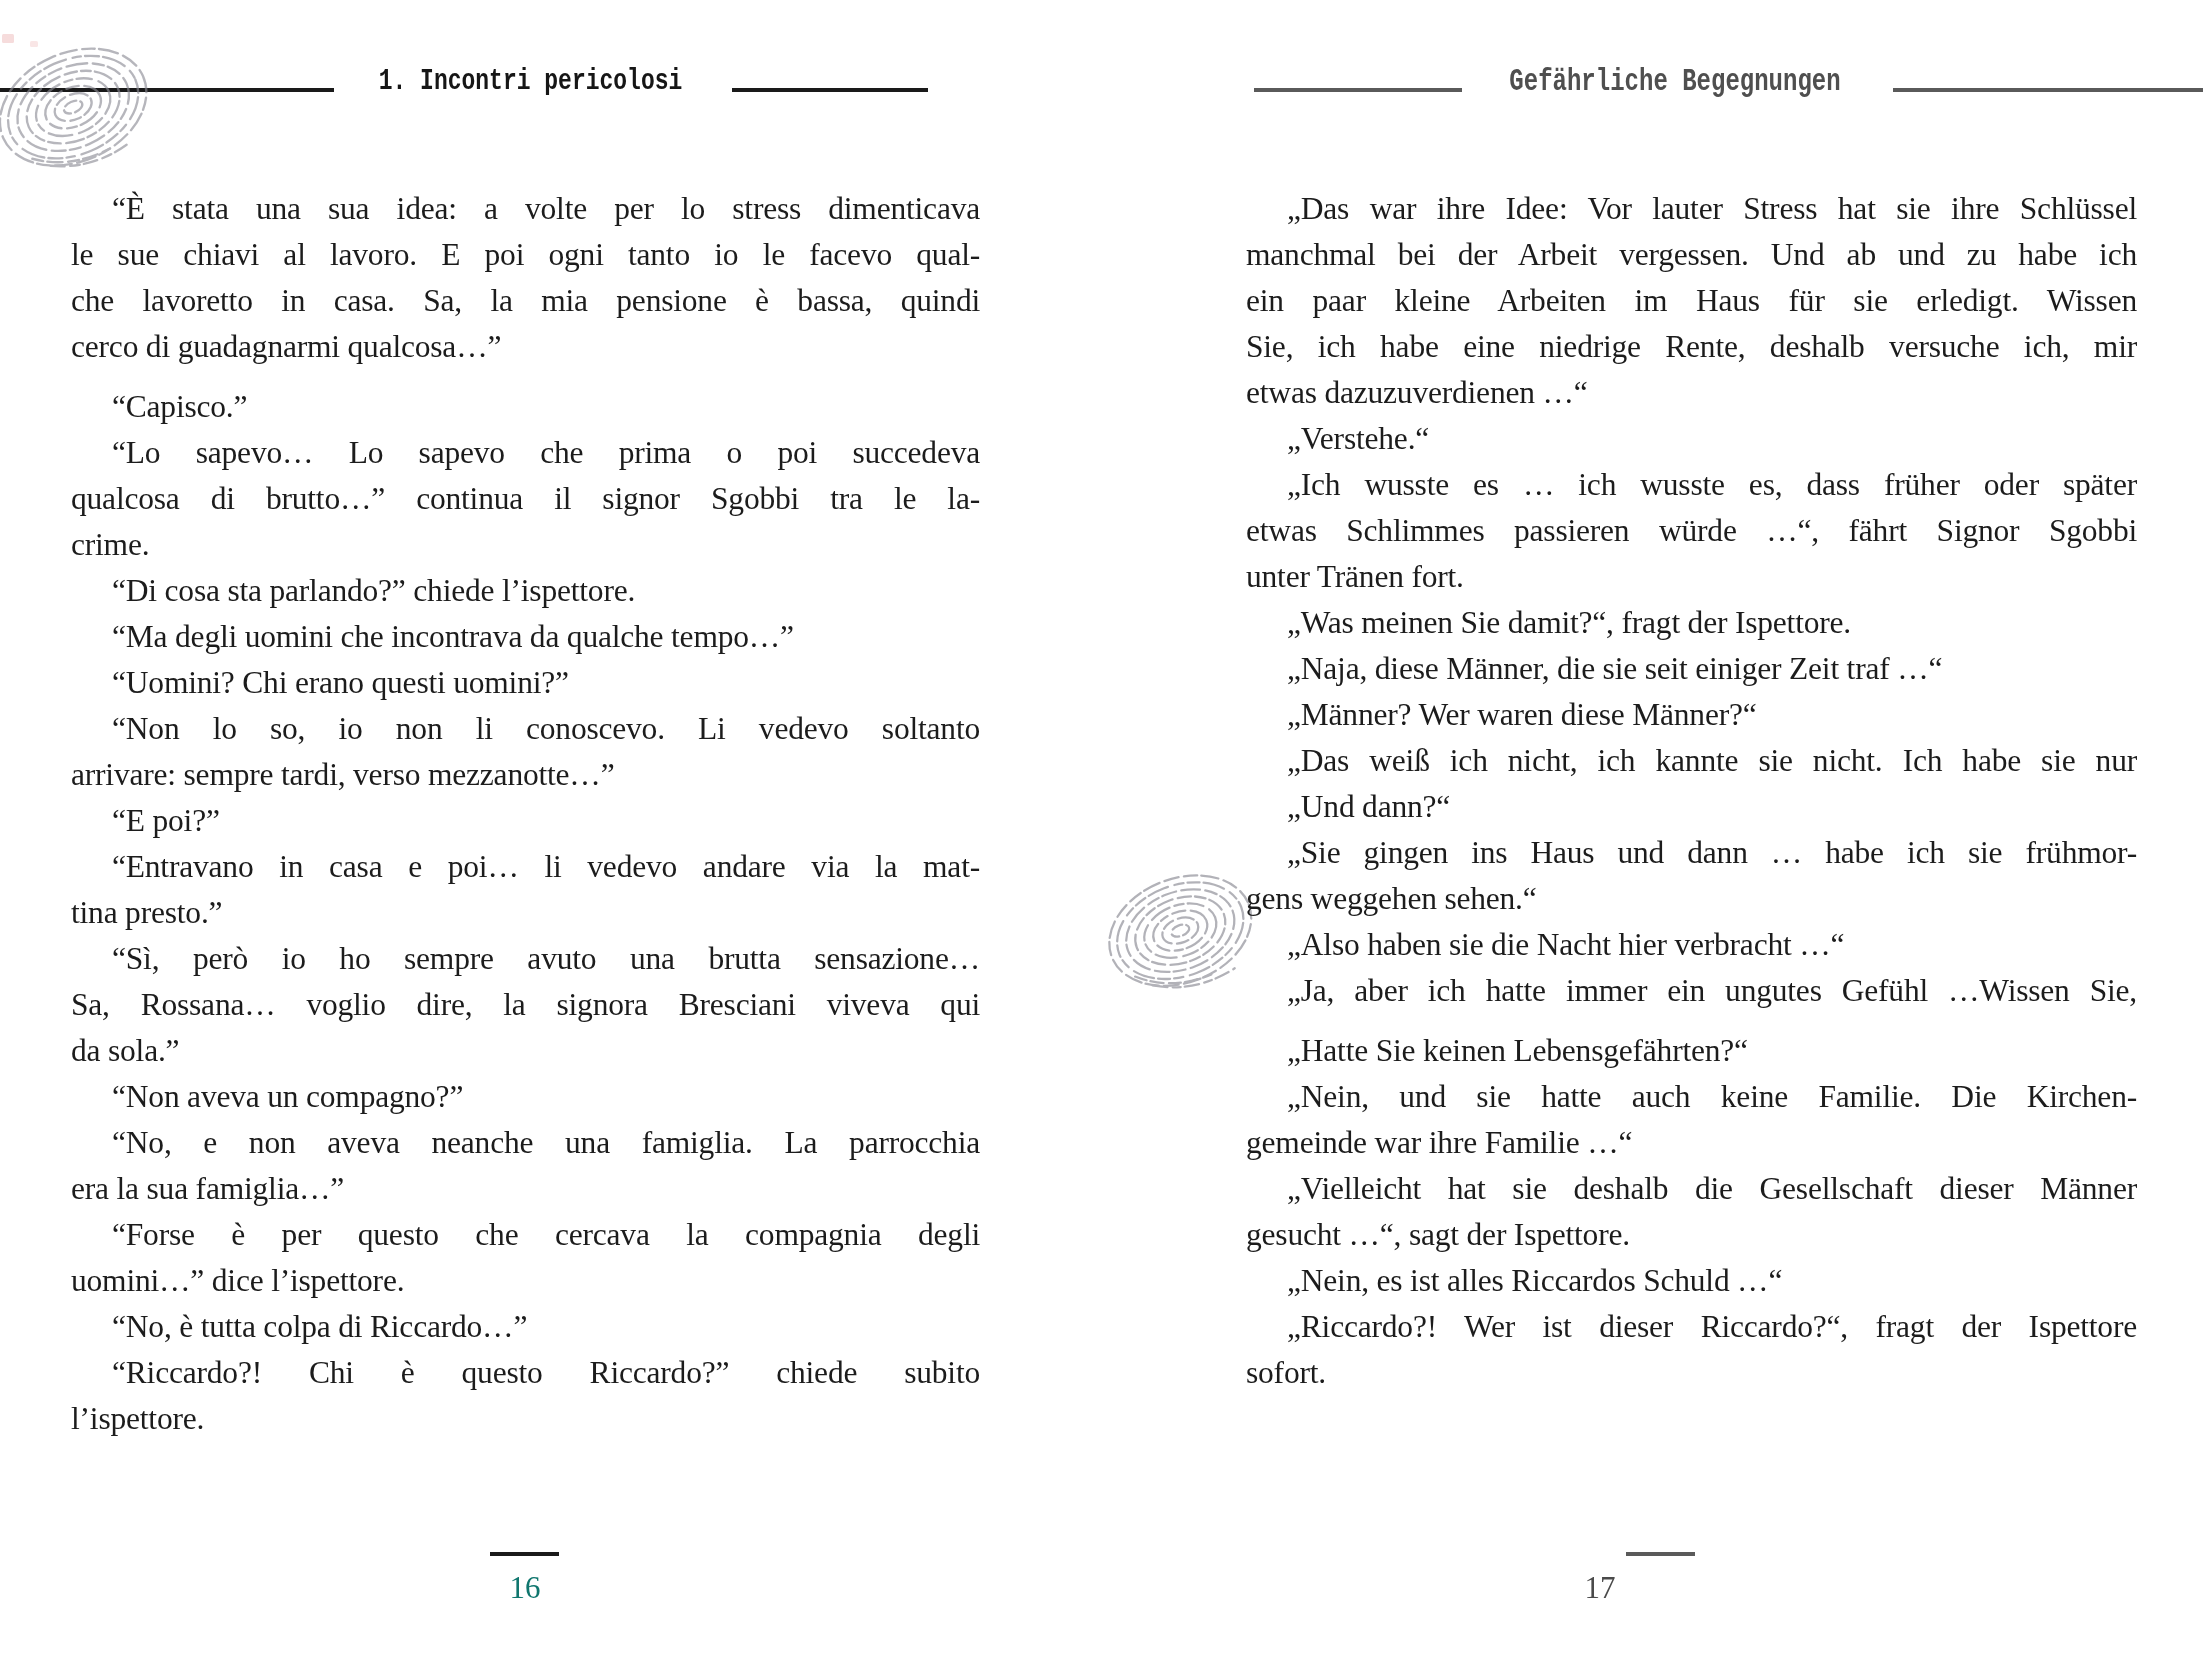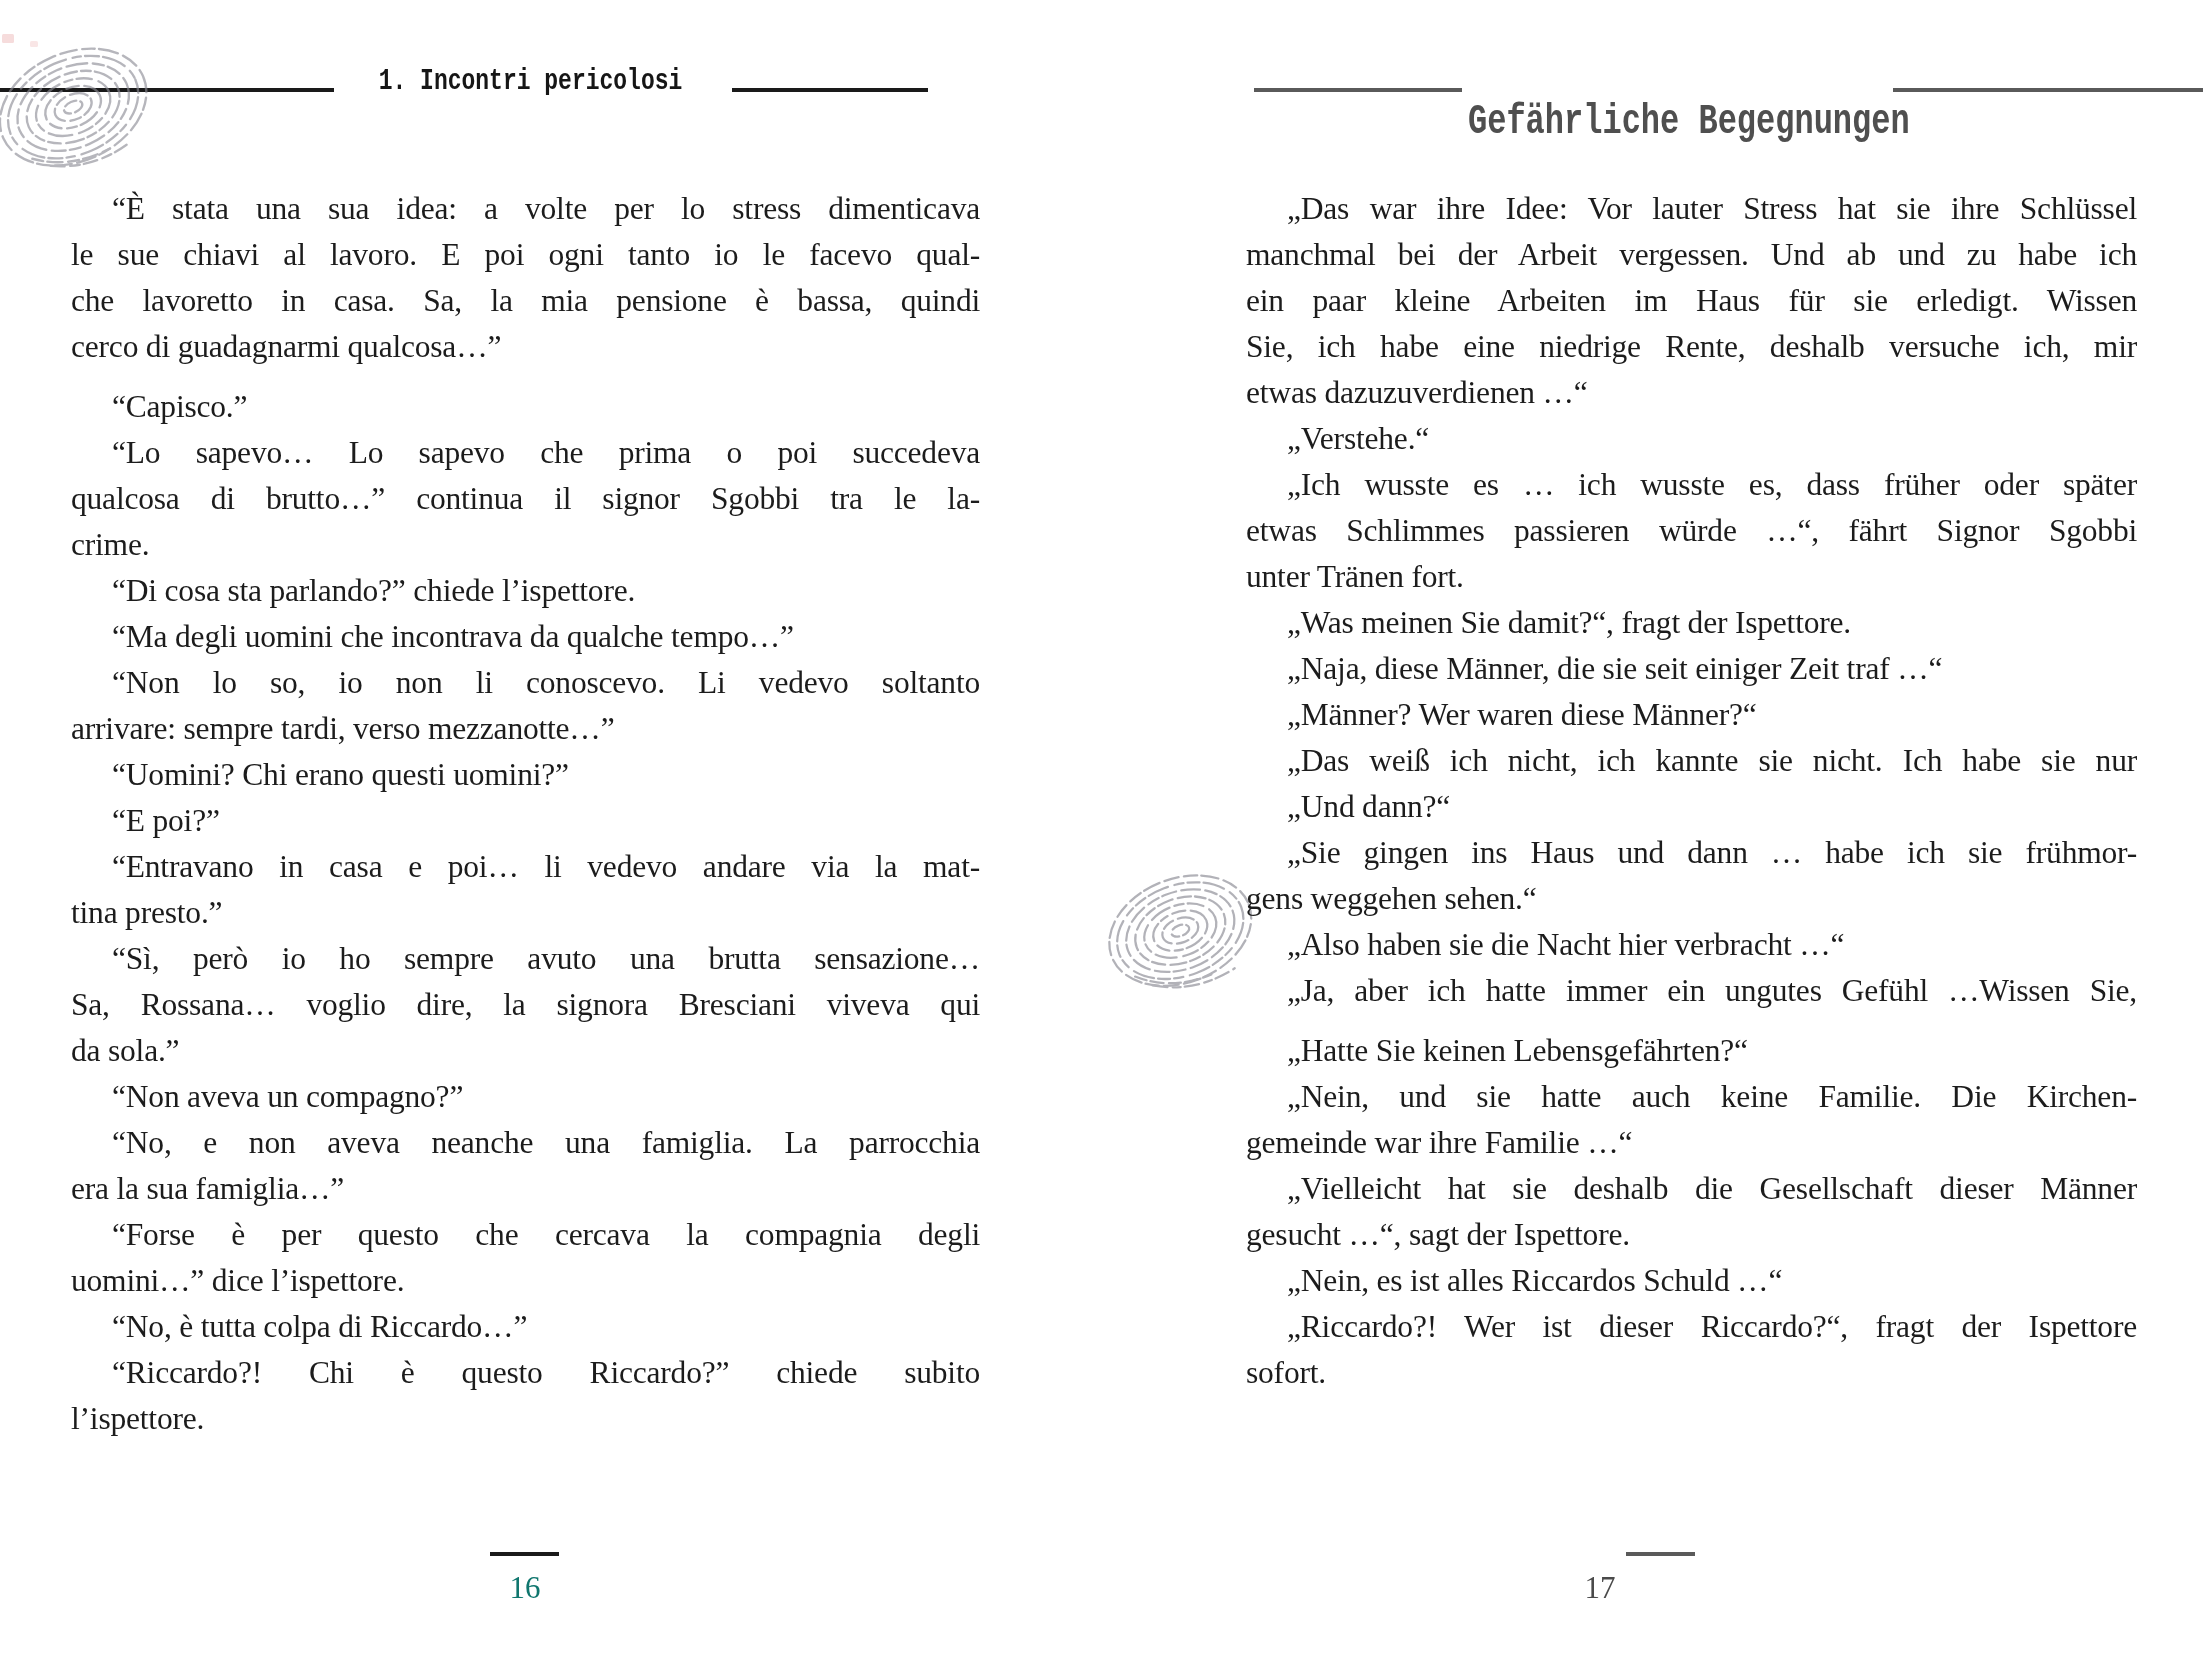--- a/index.html
+++ b/index.html
@@ -25,21 +25,21 @@
 
   .header-title {
     position: absolute; top: 69px;
     font-family: "Liberation Mono", "DejaVu Sans Mono", monospace;
     font-weight: 700;
     text-align: center;
     white-space: nowrap;
   }
   .header-title > span { display: inline-block; transform: scaleY(1.3); transform-origin: center 60%; }
   #header-title-left  { left: 341px;  width: 379px; font-size: 23px; color: var(--left_header); }
-  #header-title-right { left: 1468px; width: 414px; font-size: 32px; color: var(--right_header); margin-top: 36px; }
+  #header-title-right { left: 1468px; width: 414px; font-size: 24px; color: var(--right_header); }
 
   .body-col {
     position: absolute; top: 186px;
     font-size: 31.5px; line-height: 46px;
     letter-spacing: -0.2px;
   }
   #left-body  { left: 71px;   width: 909px; }
   #right-body { left: 1246px; width: 891px; }
 
   .para .line { text-align: justify; text-align-last: justify; }
@@ -127,25 +127,25 @@
       <div class="line">qualcosa di brutto…” continua il signor Sgobbi tra le la-</div>
       <div class="line last">crime.</div>
     </div>
     <div class="para">
       <div class="line first last">“Di cosa sta parlando?” chiede l’ispettore.</div>
     </div>
     <div class="para">
       <div class="line first last">“Ma degli uomini che incontrava da qualche tempo…”</div>
     </div>
     <div class="para">
+      <div class="line first last">“Uomini? Chi erano questi uomini?”</div>
+    </div>
+    <div class="para">
       <div class="line first">“Non lo so, io non li conoscevo. Li vedevo soltanto</div>
       <div class="line last">arrivare: sempre tardi, verso mezzanotte…”</div>
-    </div>
-    <div class="para">
-      <div class="line first last">“Uomini? Chi erano questi uomini?”</div>
     </div>
     <div class="para">
       <div class="line first last">“E poi?”</div>
     </div>
     <div class="para">
       <div class="line first">“Entravano in casa e poi… li vedevo andare via la mat-</div>
       <div class="line last">tina presto.”</div>
     </div>
     <div class="para">
       <div class="line first">“Sì, però io ho sempre avuto una brutta sensazione…</div>

